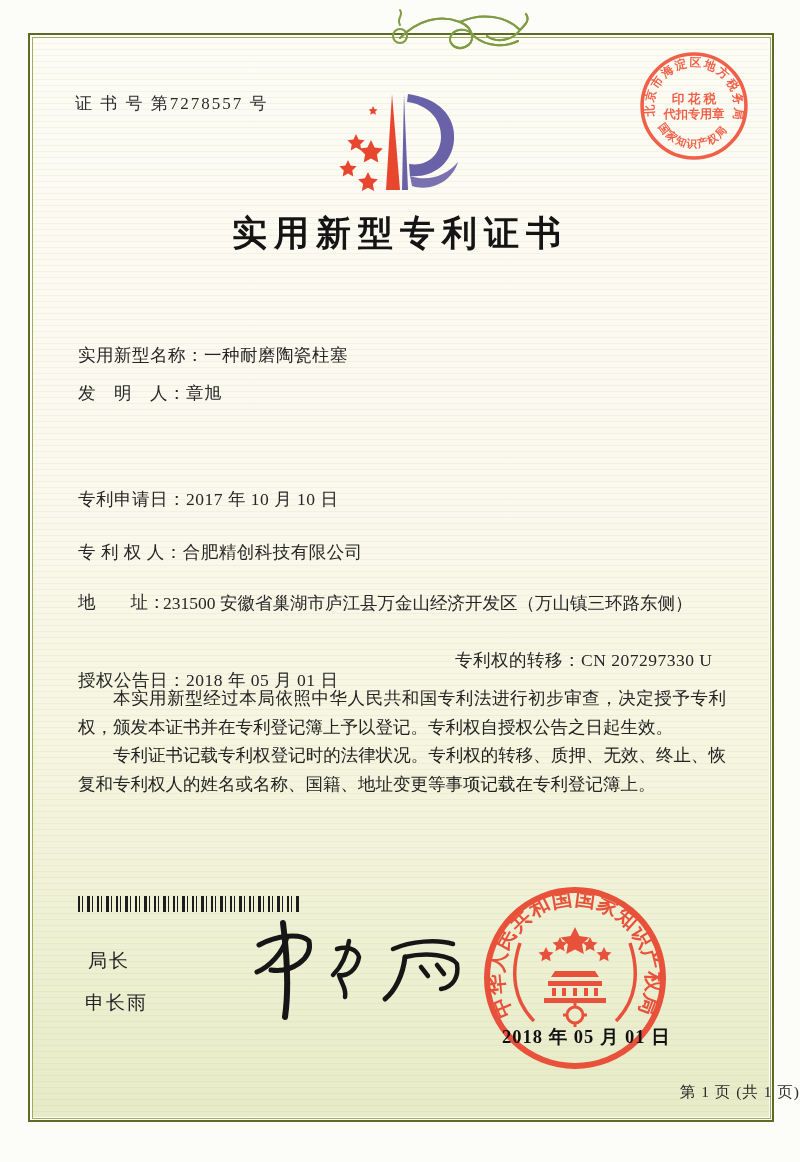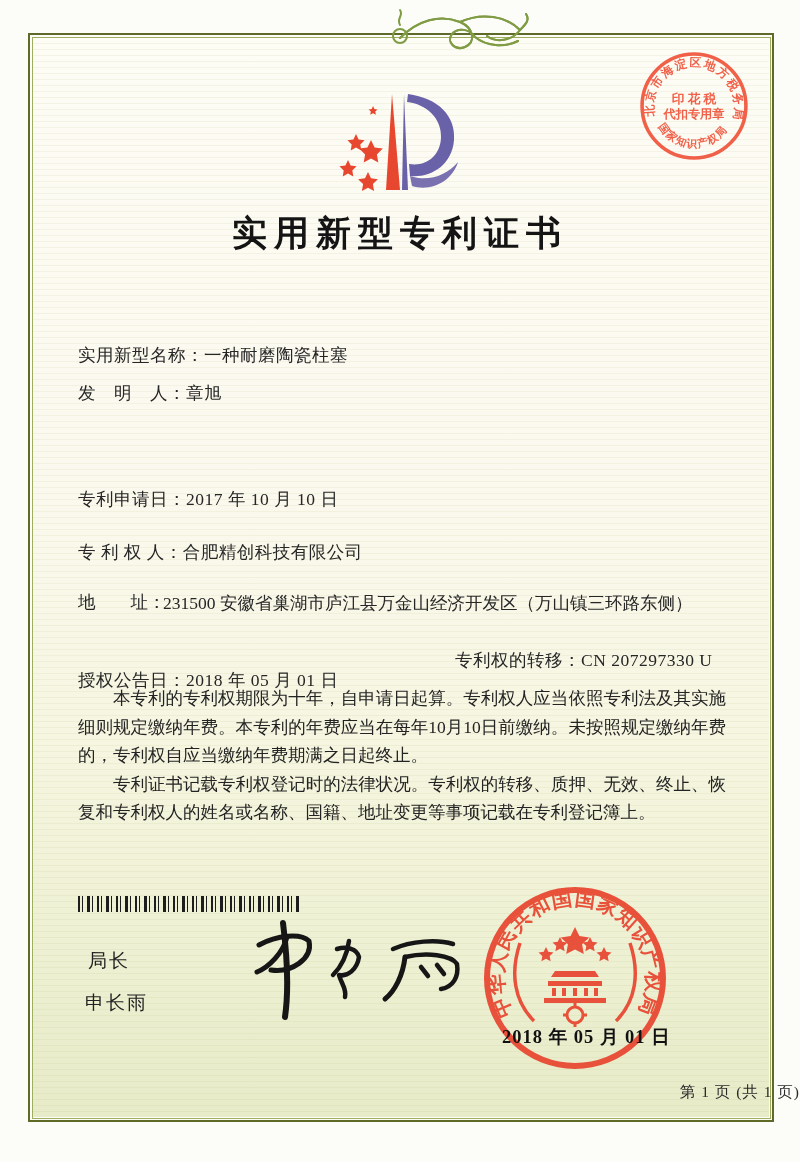--- a/index.html
+++ b/index.html
@@ -57,20 +57,21 @@
           <path transform="translate(264,0) scale(-1,1)" d="M192,14 C214,4 238,8 252,22 C244,33 228,35 219,28"></path>
           <path transform="translate(264,0) scale(-1,1)" d="M207,29 C218,38 236,40 250,33"></path>
           <path transform="translate(264,0) scale(-1,1)" d="M252,22 C258,16 262,12 258,6"></path>
         </g>
       </g>
       <circle cx="132" cy="28" r="7"></circle>
       <path d="M132,17 C128,10 136,8 132,2"></path>
     </g>
   </svg>
 
+  <div class="abs cert-no">证 书 号 第7278557 号</div>
 
   <svg class="svg-abs" style="left:638px;top:50px;opacity:.92;" width="112" height="112" viewBox="0 0 110 110">
     <defs>
       <path id="taxTop" d="M 16,65 A 40,40 0 1 1 94,65"></path>
       <path id="taxBot" d="M 20,75 A 40,40 0 0 0 90,75"></path>
     </defs>
     <circle cx="55" cy="55" r="51" fill="none" stroke="#f0533a" stroke-width="3.5"></circle>
     <text font-size="11.5" font-weight="bold" fill="#f0533a" letter-spacing="0">
       <textPath href="#taxTop" textLength="146">北京市海淀区地方税务局</textPath>
     </text>
@@ -116,21 +117,21 @@
     <span class="addr-val">231500 安徽省巢湖市庐江县万金山经济开发区（万山镇三环路东侧）</span>
   </div>
   <div class="abs row" style="top:668px;">
     <span class="lbl">授权公告日：</span><span>2018 年 05 月 01 日</span>
   </div>
   <div class="abs row grant-right" style="top:648px;">
     <span class="lbl">专利权的转移：</span><span>CN 207297330 U</span>
   </div>
 
   <div class="abs paras">
-    <p>本专利的专利权期限为十年，自申请日起算。专利权人应当依照专利法及其实施细则规定缴纳年费。本专利的年费应当在每年10月10日前缴纳。未按照规定缴纳年费的，专利权自应当缴纳年费期满之日起终止。</p>
+    <p>本实用新型经过本局依照中华人民共和国专利法进行初步审查，决定授予专利权，颁发本证书并在专利登记簿上予以登记。专利权自授权公告之日起生效。</p>
     <p>专利证书记载专利权登记时的法律状况。专利权的转移、质押、无效、终止、恢复和专利权人的姓名或名称、国籍、地址变更等事项记载在专利登记簿上。</p>
   </div>
 
   <div class="abs barcode"></div>
 
   <div class="abs sig-title">局长</div>
   <div class="abs sig-name">申长雨</div>
 
   <svg class="svg-abs" style="left:225px;top:915px;" width="250" height="110" viewBox="0 0 250 110">
     <g stroke="#161616" fill="none" stroke-linecap="round" stroke-linejoin="round">

